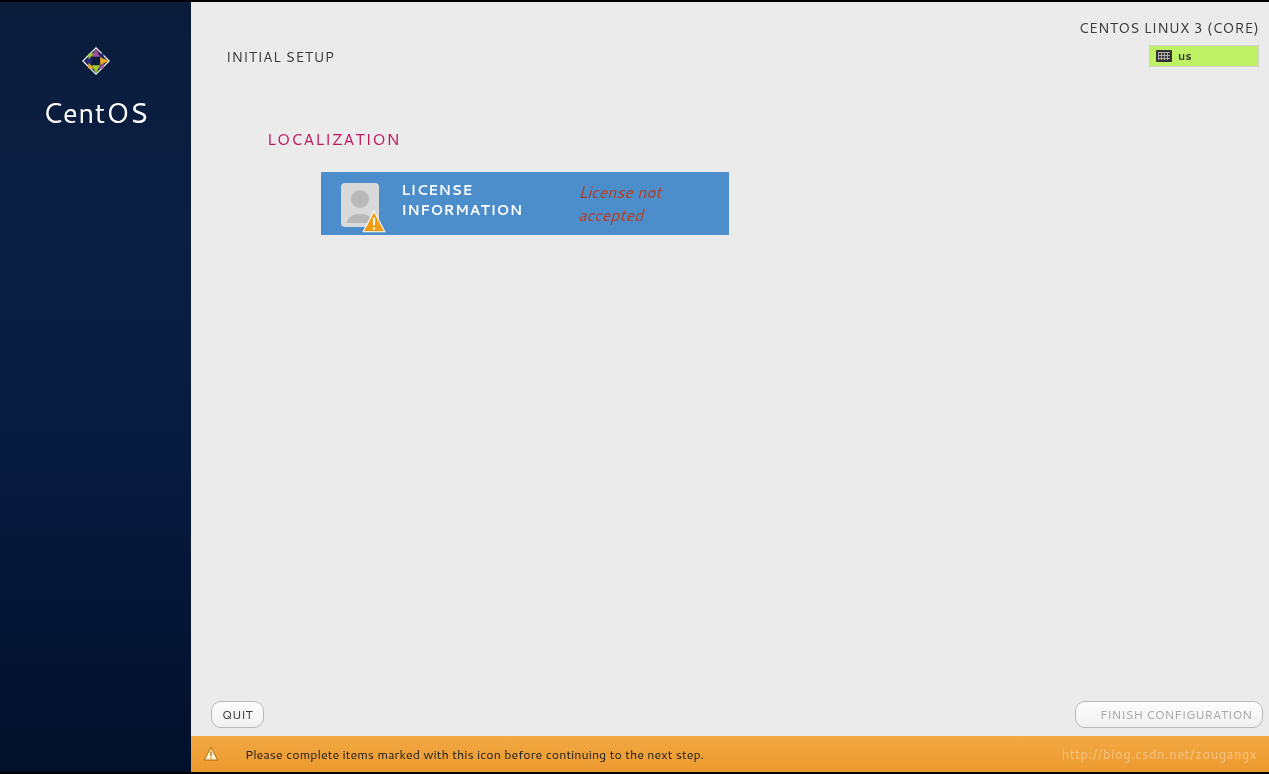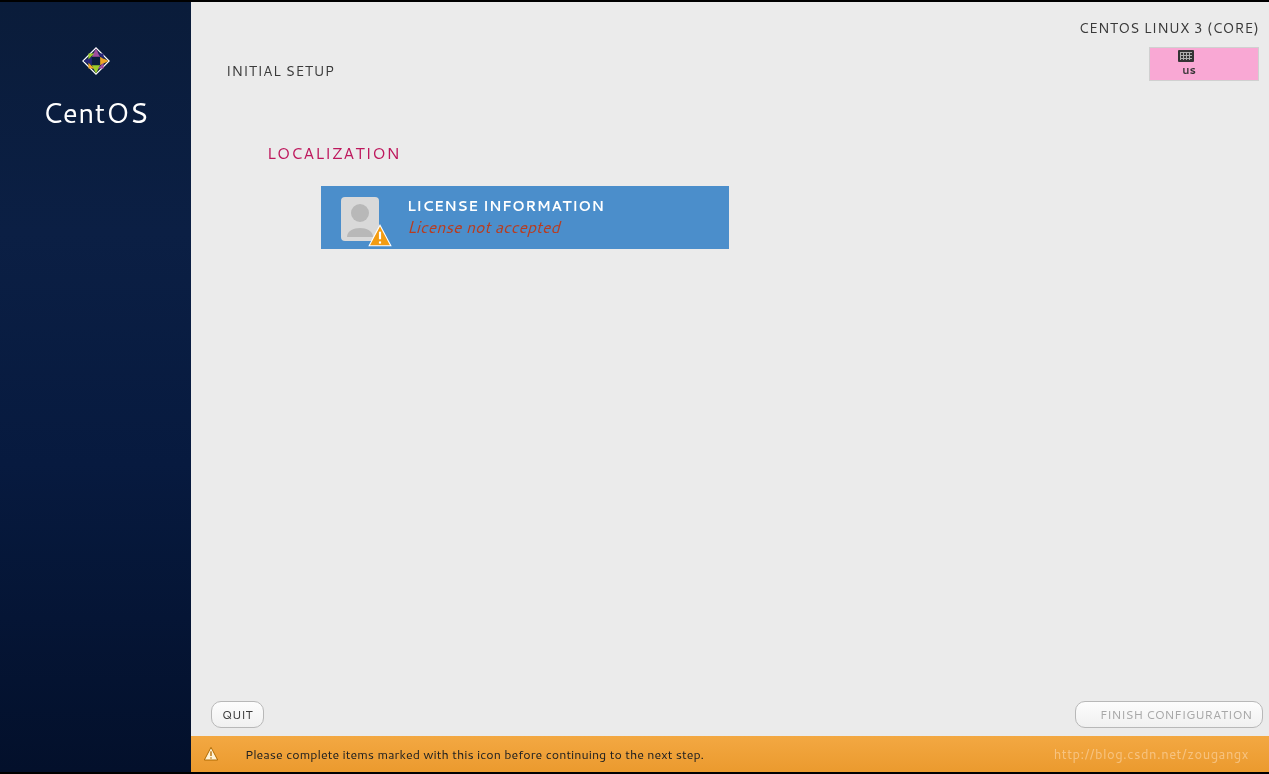--- a/index.html
+++ b/index.html
@@ -67,28 +67,27 @@
     }
     .distro-name {
       font-size: 14px;
       color: #3a3a3a;
       letter-spacing: 0.3px;
       margin-bottom: 6px;
     }
     .keyboard-indicator {
       display: inline-flex;
       align-items: center;
-      background: #f9a8d4;
+      background: #bef264;
       border: 1px solid #d0d0d0;
       padding: 2px 36px 2px 6px;
       font-size: 11px;
       font-weight: bold;
       color: #333;
       min-width: 110px;
-      flex-direction: column;
     }
     .keyboard-indicator .kb-icon {
       width: 16px;
       height: 12px;
       background: #333;
       margin-right: 6px;
       border-radius: 1px;
       position: relative;
     }
     .keyboard-indicator .kb-icon::before {
@@ -136,21 +135,21 @@
     }
     .spoke-warn-overlay {
       position: absolute;
       right: -2px;
       bottom: -6px;
       width: 26px;
       height: 26px;
     }
     .spoke-text {
       display: flex;
-      flex-direction: column;
+      flex-direction: row;
       line-height: 1.4;
     }
     .spoke-title {
       color: #fff;
       font-weight: 700;
       font-size: 14px;
       letter-spacing: 0.5px;
     }
     .spoke-status {
       color: #c0392b;
@@ -186,21 +185,21 @@
       display: flex;
       align-items: center;
       padding: 0 12px;
       gap: 26px;
       font-size: 12.5px;
       color: #222;
       position: relative;
     }
     .warning-bar .watermark {
       position: absolute;
-      right: 20px;
+      right: 12px;
       color: rgba(255,230,200,0.5);
       font-size: 13px;
       letter-spacing: 0.5px;
       text-align: center;
     }
   </style>
 </head>
 <body>
 
 <div class="app-frame">

